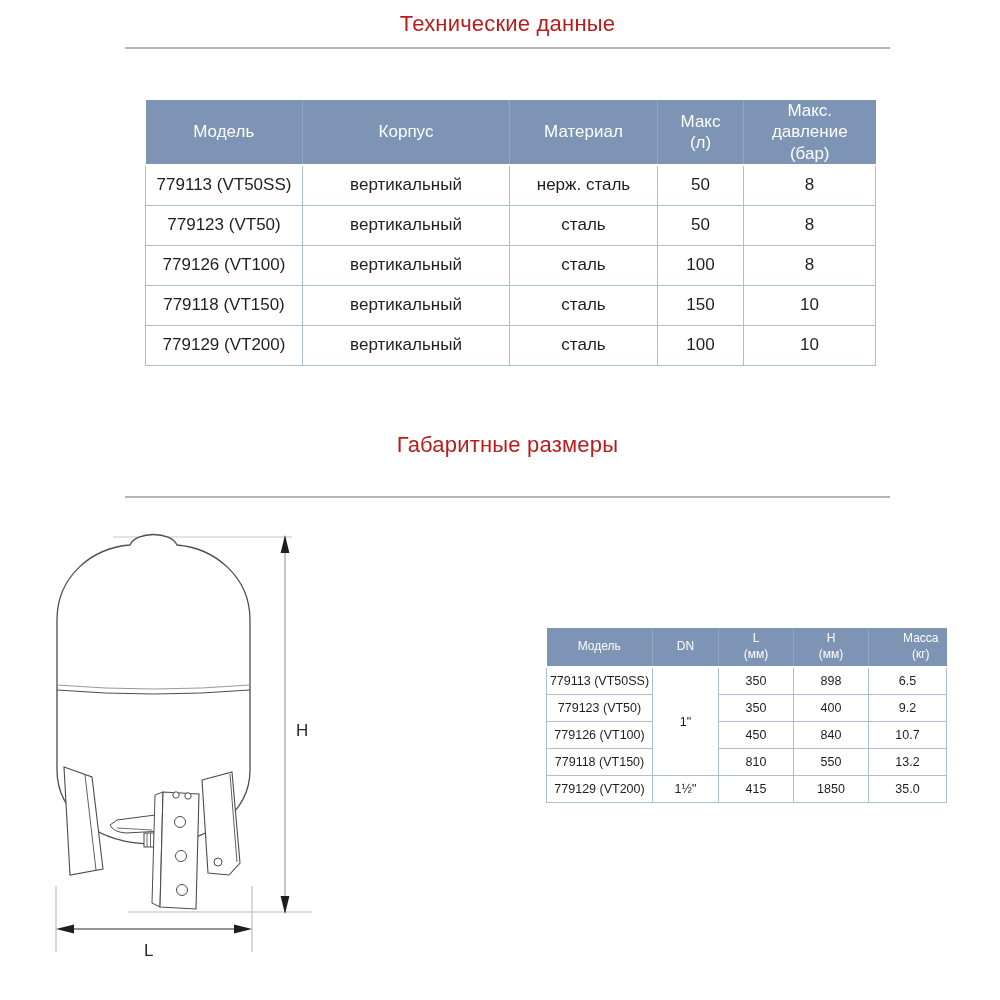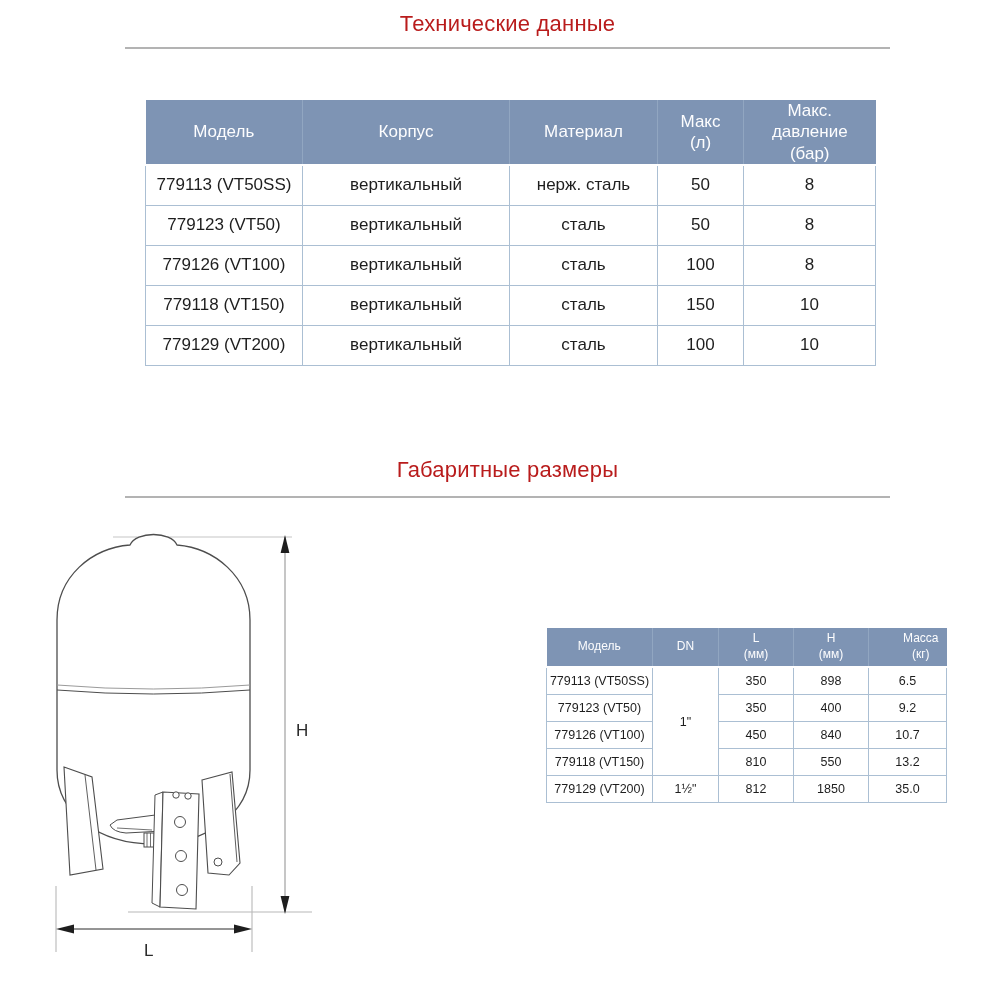--- a/index.html
+++ b/index.html
@@ -5,21 +5,21 @@
   html,body{margin:0;padding:0;}
   body{
     width:1000px;height:1000px;position:relative;background:#ffffff;
     font-family:"Liberation Sans", sans-serif;overflow:hidden;
   }
   .section-title{
     position:absolute;left:125px;width:765px;text-align:center;
     font-size:22px;color:#b91c1c;letter-spacing:.2px;
   }
   #title-tech{top:11px;}
-  #title-dims{top:457px;}
+  #title-dims{top:432px;}
   .divider{
     position:absolute;left:125px;width:765px;height:2px;background:#b3b3b3;
   }
   #divider-tech{top:47px;}
   #divider-dims{top:496px;}
 
   table{border-collapse:collapse;position:absolute;table-layout:fixed;background:#fff;}
 
   
   #tech-table{left:145px;top:100px;width:730px;}
@@ -204,18 +204,18 @@
     </tr>
     <tr>
       <td>779118 (VT150)</td>
       <td>810</td>
       <td>550</td>
       <td>13.2</td>
     </tr>
     <tr>
       <td>779129 (VT200)</td>
       <td>1½"</td>
-      <td>812</td>
+      <td>415</td>
       <td>1850</td>
       <td>35.0</td>
     </tr>
   </tbody>
 </table>
 
 </body></html>

